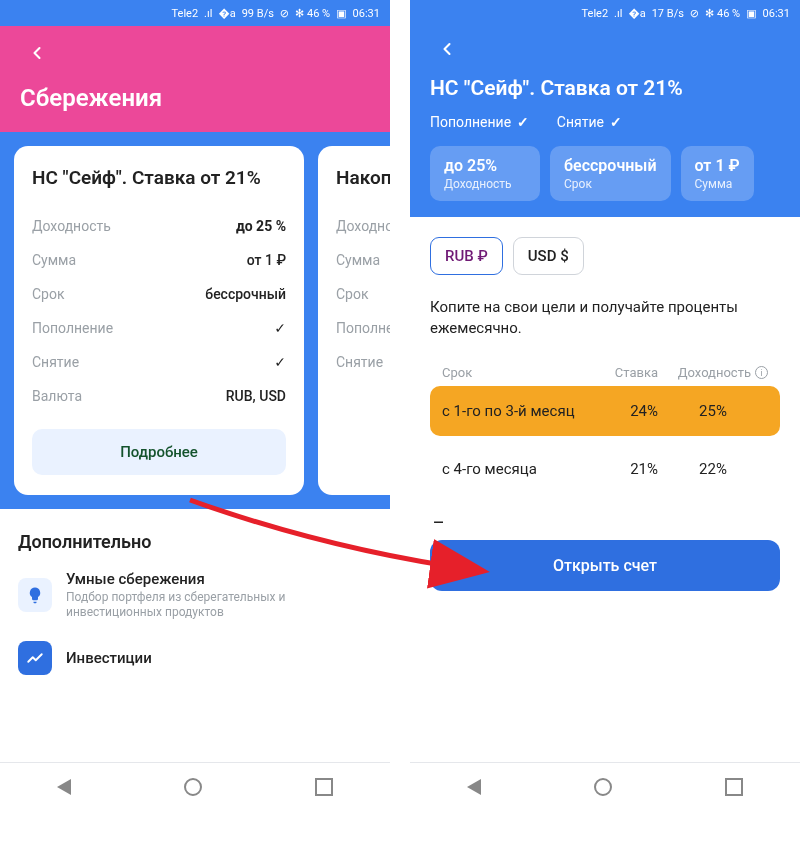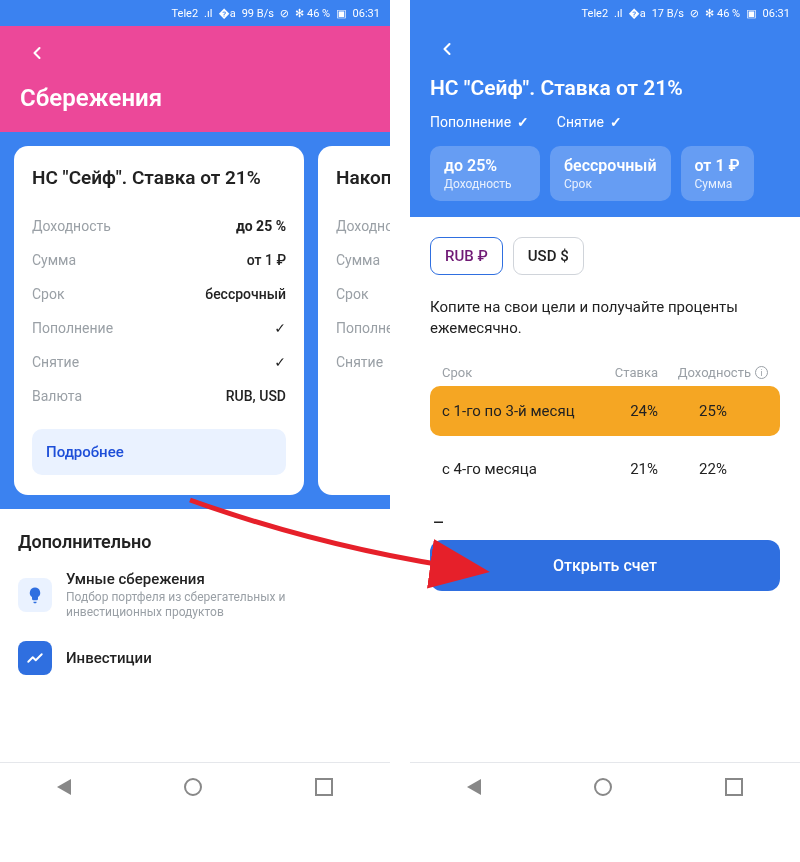--- a/index.html
+++ b/index.html
@@ -13,21 +13,21 @@
   .back-btn svg { stroke: #fff; }
   .page-title { font-size: 24px; font-weight: 600; }
   .cards-row { display: flex; gap: 14px; padding: 14px; background: #3b82f0; overflow: hidden; }
   .card { background: #fff; border-radius: 14px; padding: 20px 18px; flex: 0 0 290px; }
   .card-title { font-size: 19px; font-weight: 600; color: #222; margin-bottom: 18px; line-height: 1.3; }
   .card-row { display: flex; justify-content: space-between; align-items: center; padding: 9px 0; font-size: 14px; }
   .card-row .lbl { color: #9aa0a6; }
   .card-row .val { color: #222; font-weight: 500; }
   .card-row .val.strong { font-weight: 700; }
   .check { font-weight: 700; color: #222; }
-  .detail-btn { margin-top: 16px; width: 100%; background: #eaf2ff; color: #1d4ed8; border: none; border-radius: 10px; padding: 14px; font-size: 15px; font-weight: 500; text-align: left; }
+  .detail-btn { margin-top: 16px; width: 100%; background: #eaf2ff; color: #14532d; border: none; border-radius: 10px; padding: 14px; font-size: 15px; font-weight: 500; text-align: center; }
   .additional { padding: 22px 18px 10px; background: #fff; }
   .add-title { font-size: 18px; font-weight: 600; color: #222; margin-bottom: 18px; }
   .add-item { display: flex; align-items: center; gap: 14px; margin-bottom: 20px; }
   .add-icon { width: 34px; height: 34px; border-radius: 8px; background: #eaf2ff; display: flex; align-items: center; justify-content: center; flex-shrink: 0; }
   .add-icon svg { width: 18px; height: 18px; }
   .add-text .t1 { font-size: 15px; color: #222; font-weight: 500; }
   .add-text .t2 { font-size: 12px; color: #9aa0a6; margin-top: 2px; line-height: 1.3; }
 
   
   .p2-header { background: #3b82f0; color: #fff; padding: 6px 20px 16px; }

